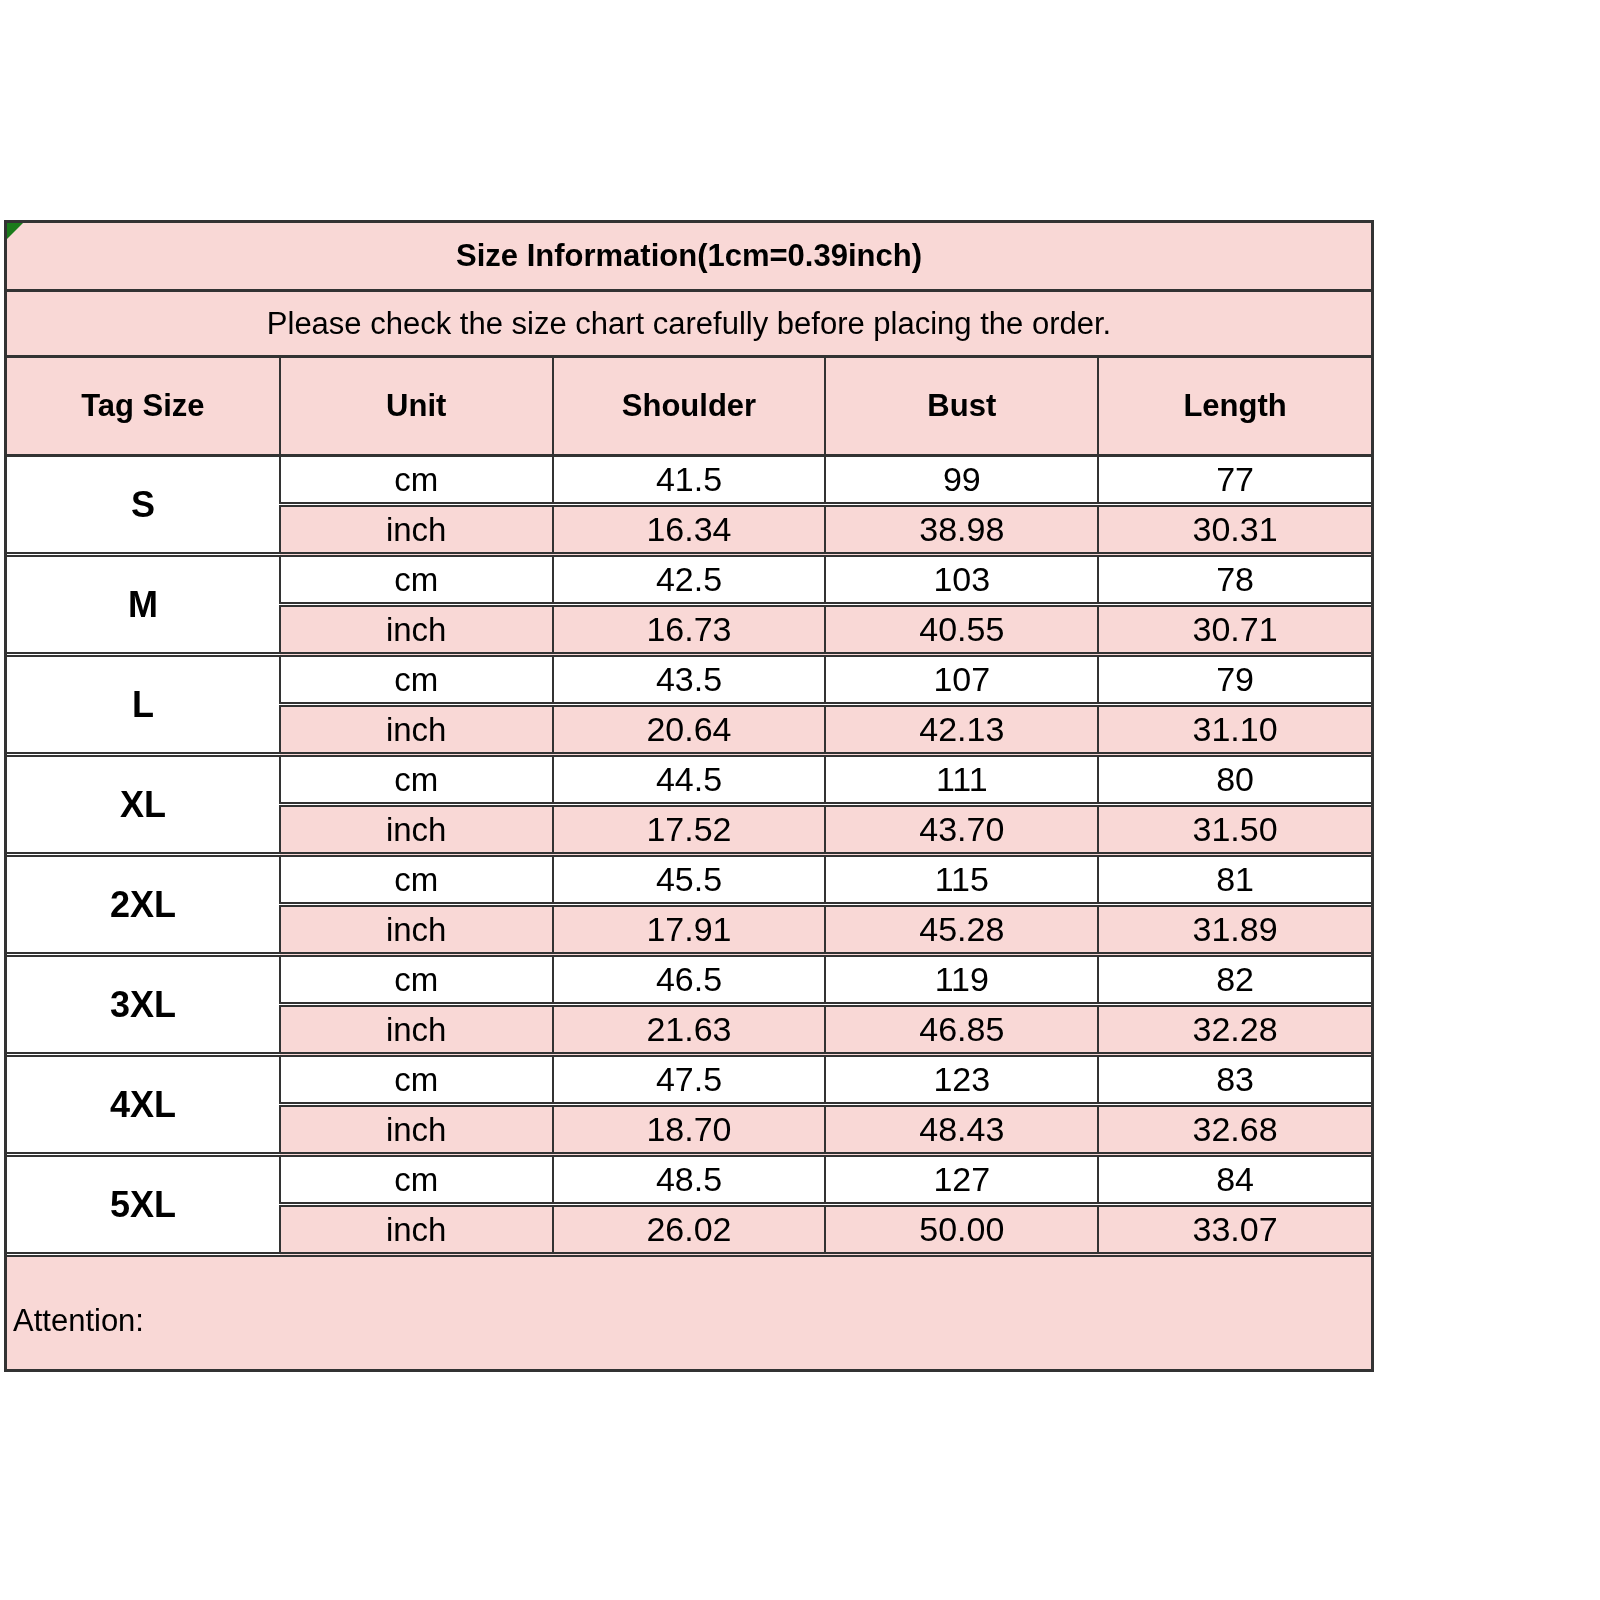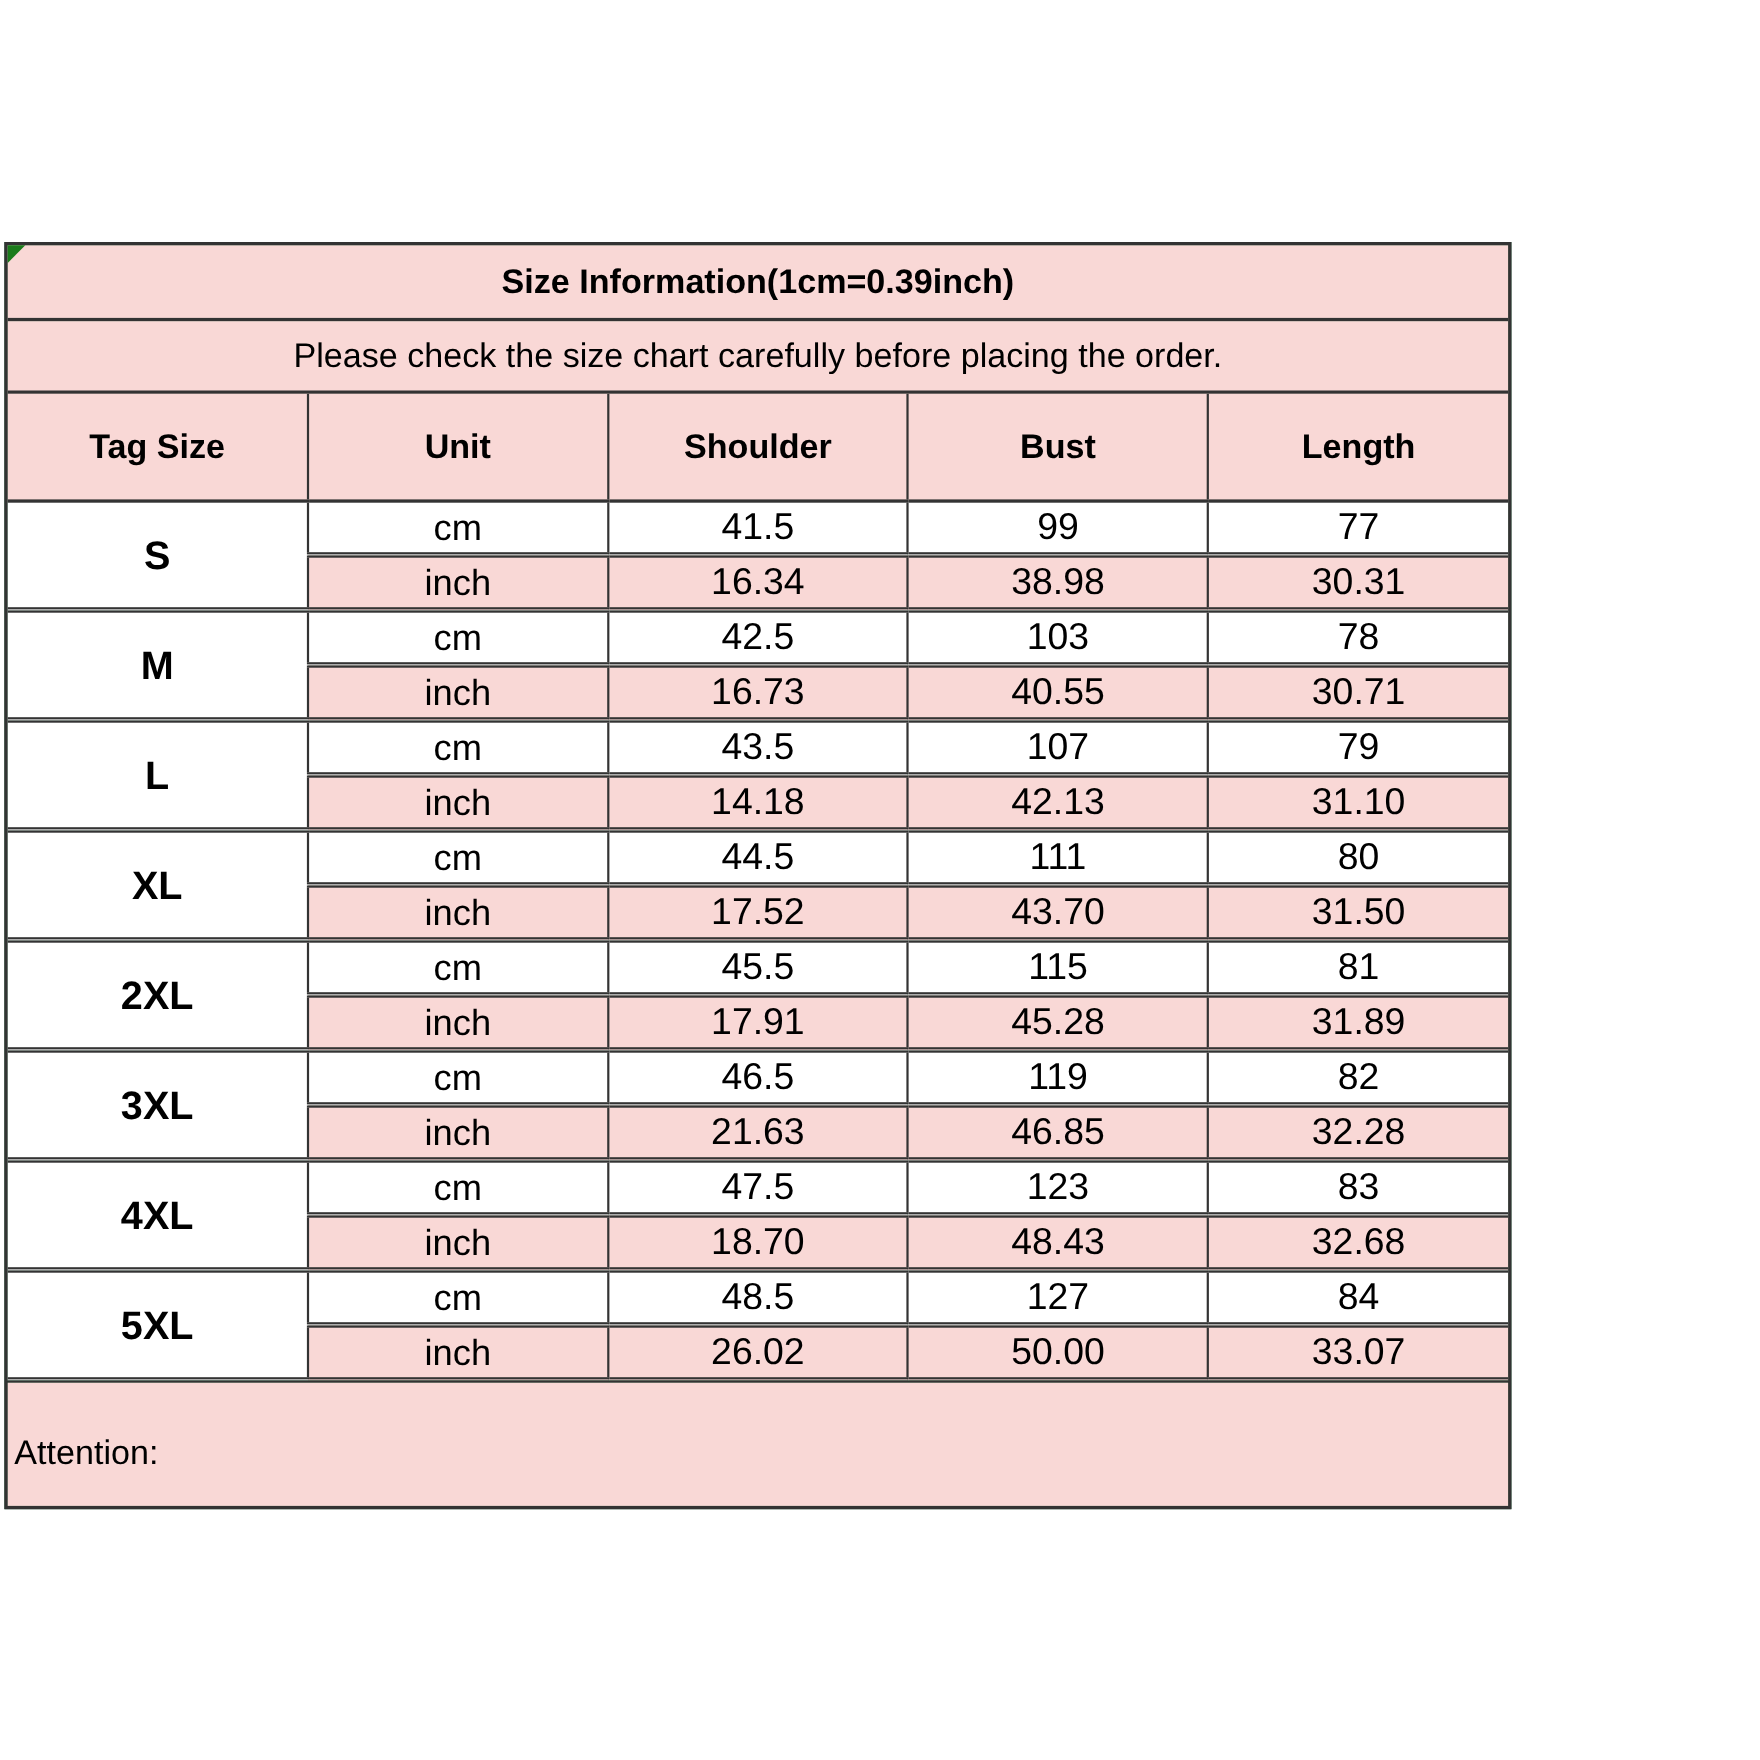--- a/index.html
+++ b/index.html
@@ -97,21 +97,21 @@
           </tr>
           <tr class="cm-row">
             <td class="size-cell" rowspan="2">L</td>
             <td class="unit-cell">cm</td>
             <td class="val-cell">43.5</td>
             <td class="val-cell">107</td>
             <td class="val-cell">79</td>
           </tr>
           <tr class="inch-row">
             <td class="unit-cell">inch</td>
-            <td class="val-cell">14.18</td>
+            <td class="val-cell">20.64</td>
             <td class="val-cell">42.13</td>
             <td class="val-cell">31.10</td>
           </tr>
           <tr class="cm-row">
             <td class="size-cell" rowspan="2">XL</td>
             <td class="unit-cell">cm</td>
             <td class="val-cell">44.5</td>
             <td class="val-cell">111</td>
             <td class="val-cell">80</td>
           </tr>

